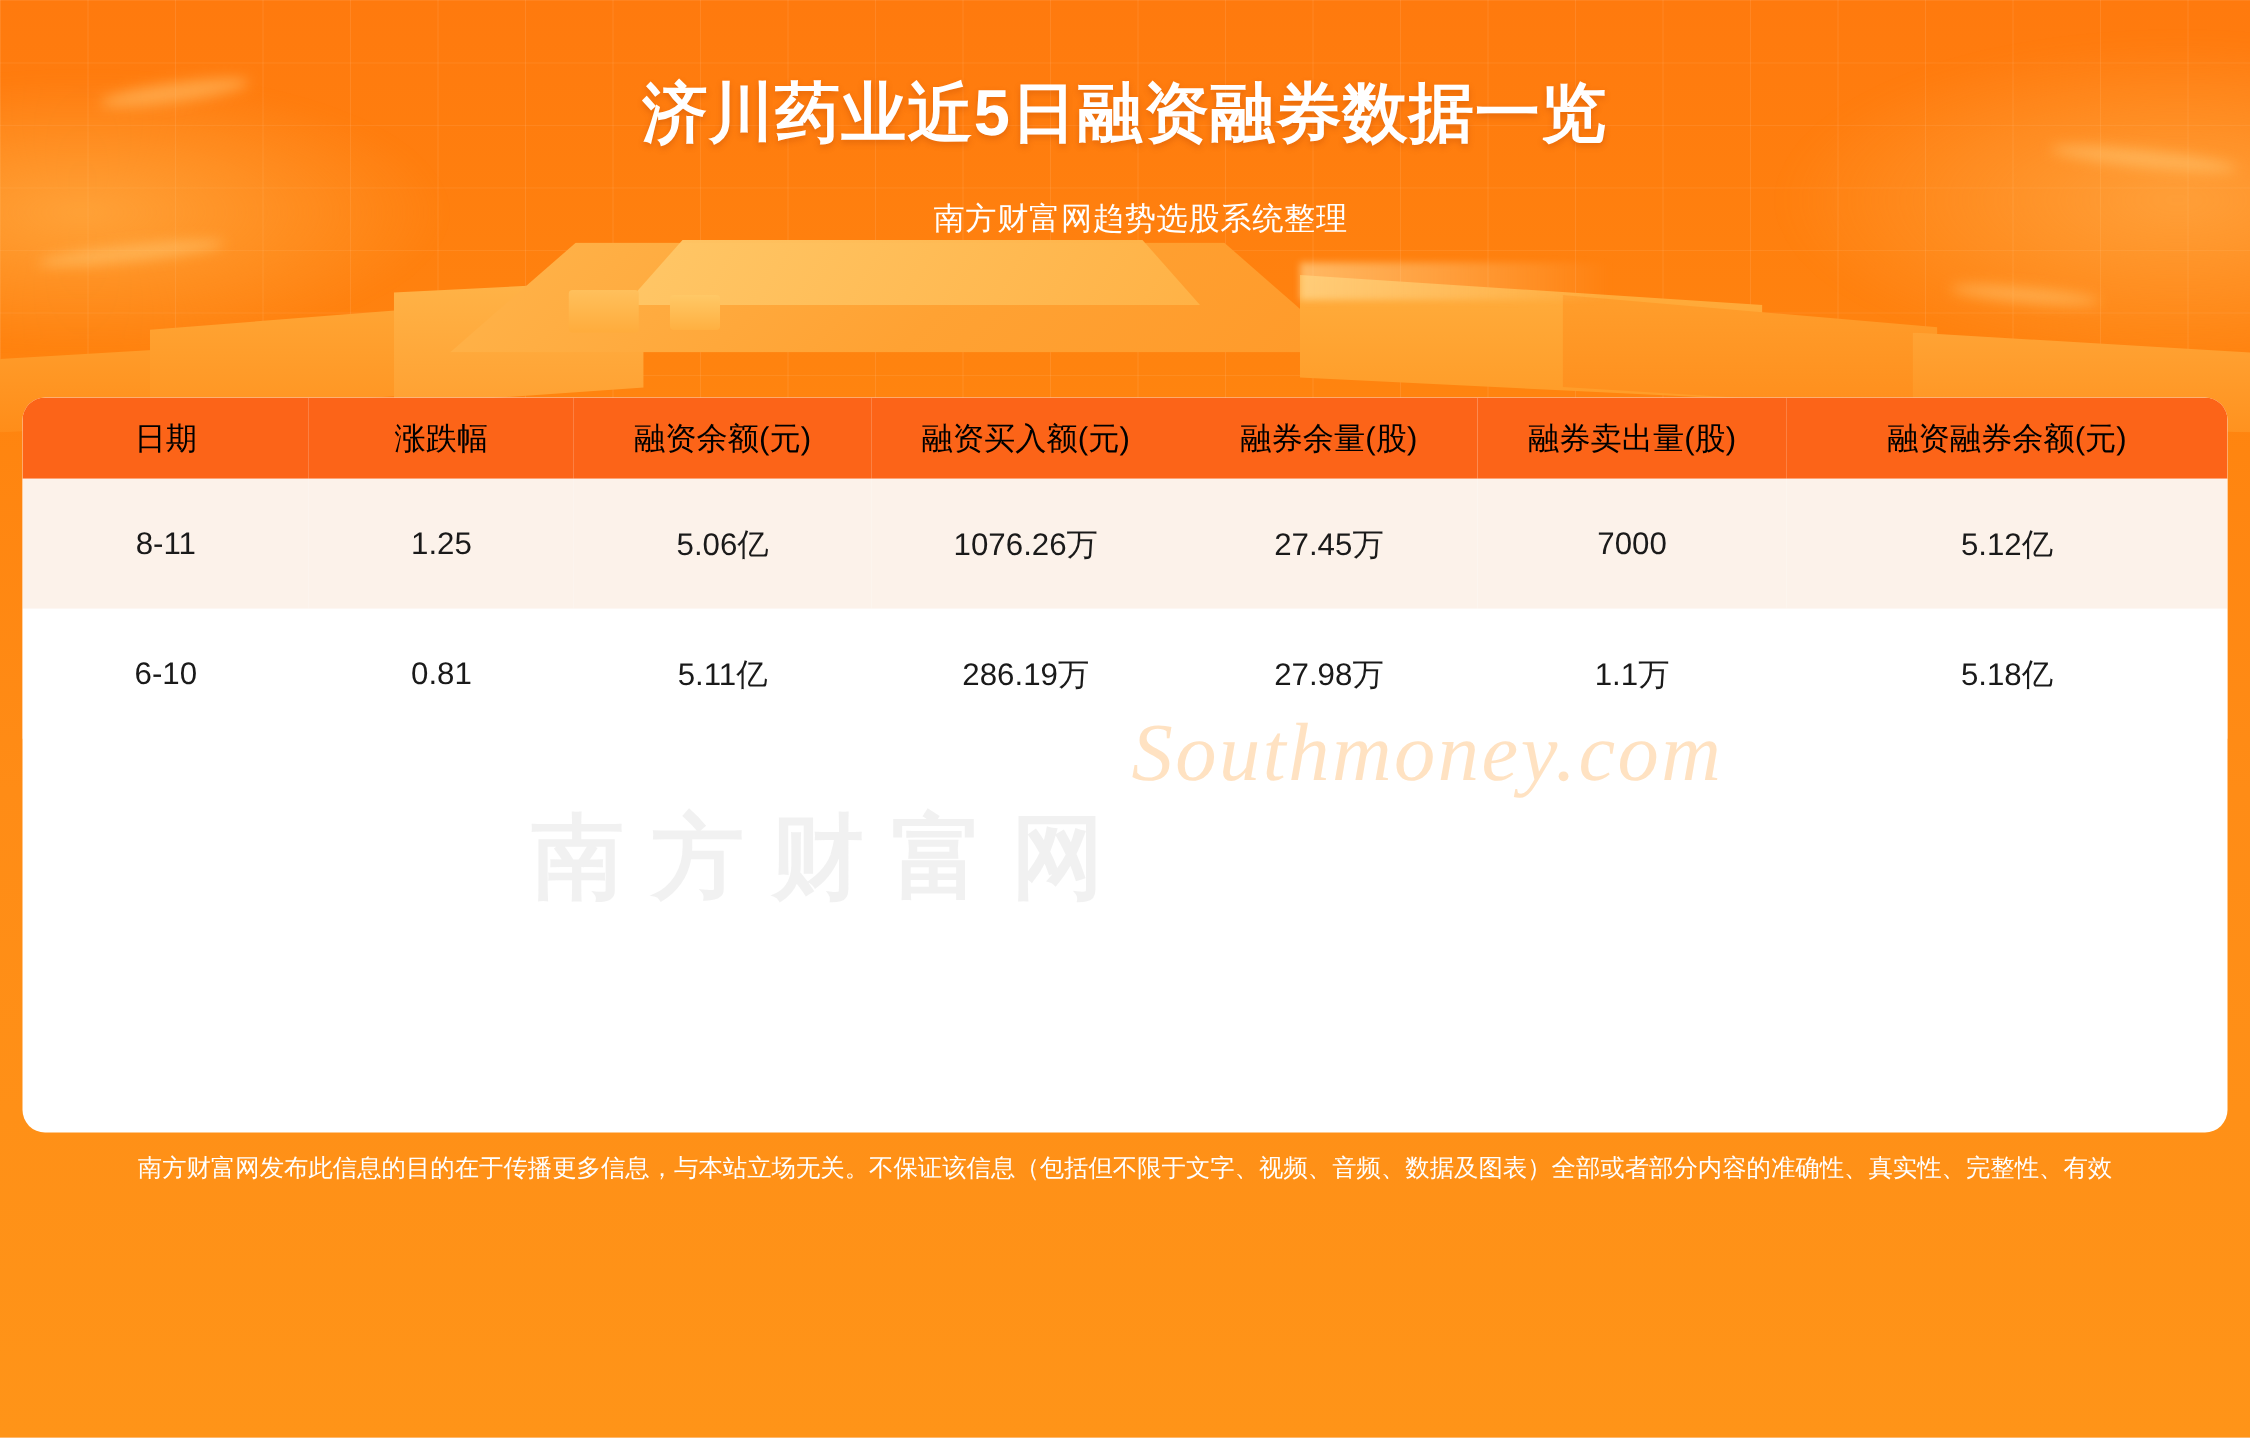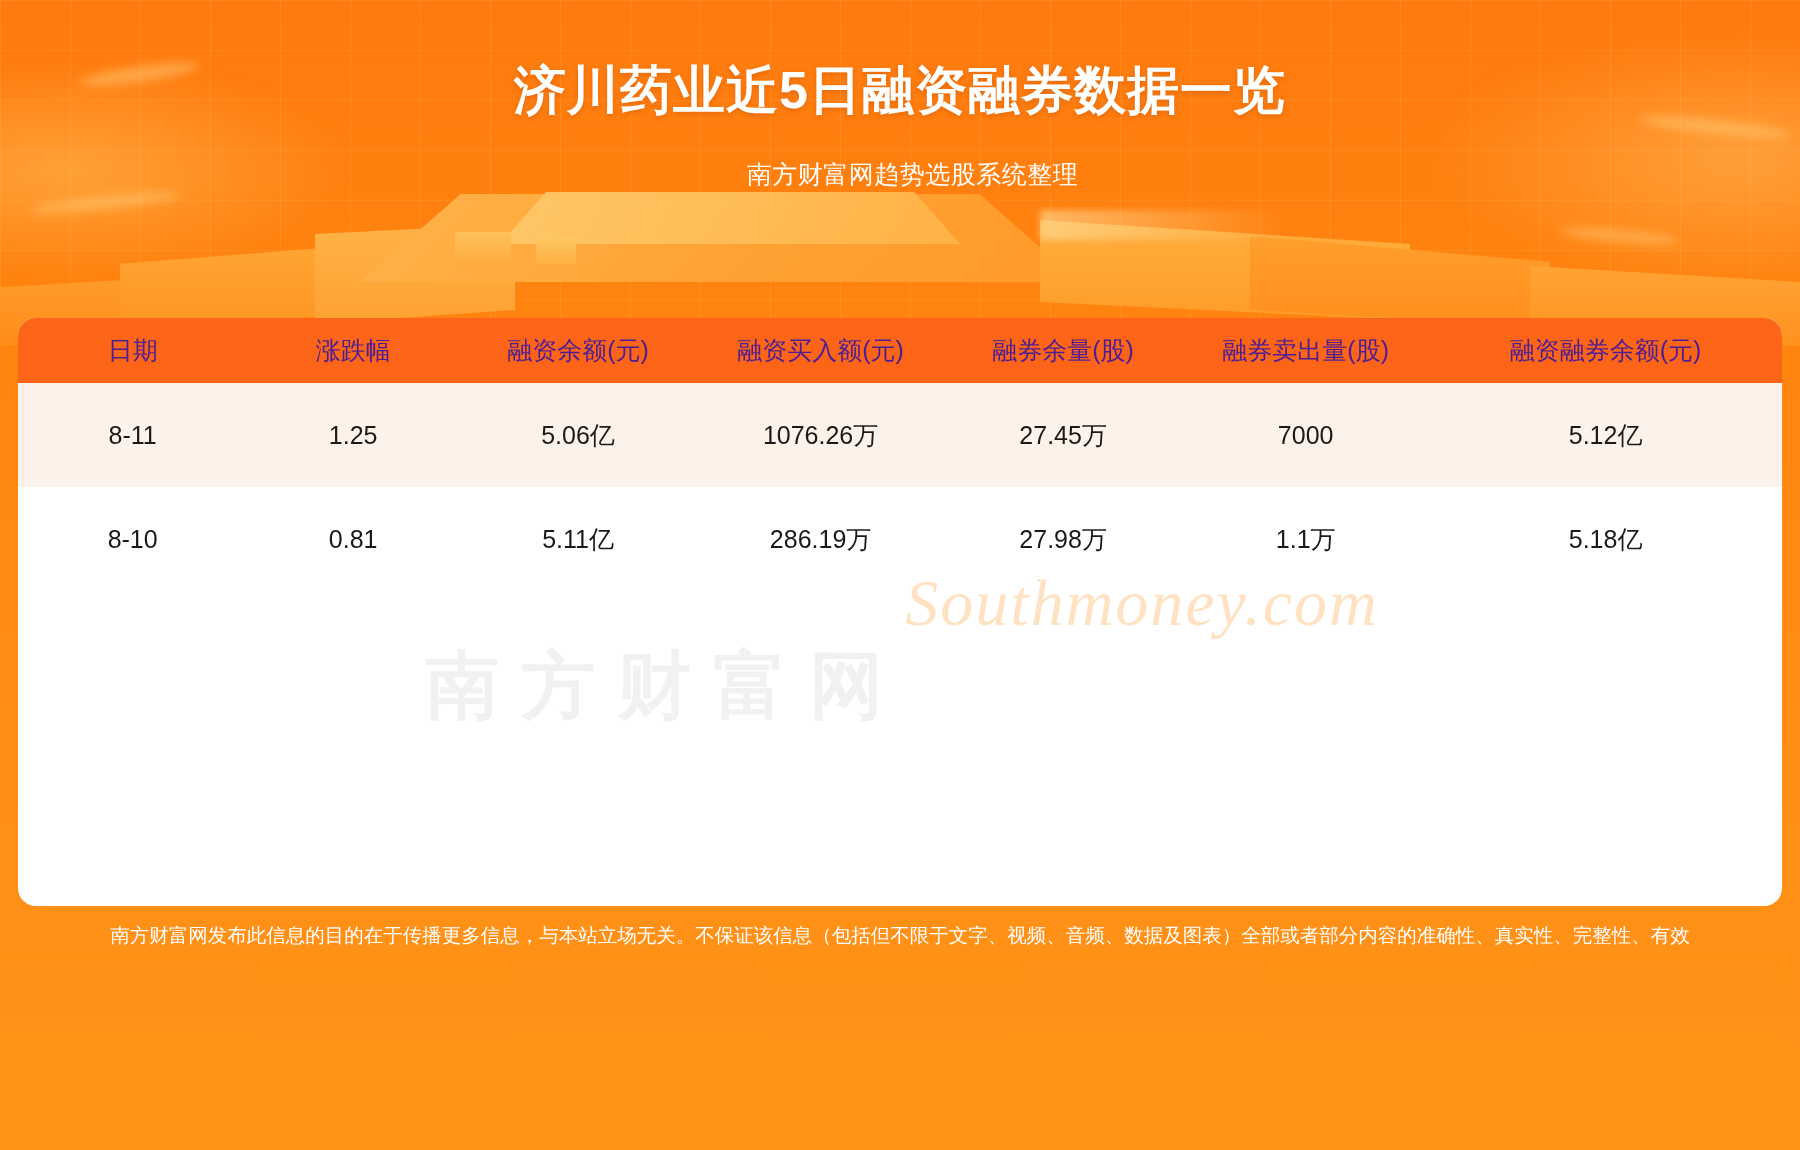--- a/index.html
+++ b/index.html
@@ -132,21 +132,21 @@
     width:1764px; height:588px;
     border-radius:18px;
     background:#FFFFFF;
     overflow:hidden;
     z-index:6;
   }
   table { width:100%; border-collapse:collapse; table-layout:fixed; }
   thead tr { height:65px; }
   thead th {
     background:#FC6418;
-    color:#4c1d95;
+    color:#000000;
     font-size:25px;
     font-weight:normal;
     text-align:center;
     vertical-align:middle;
   }
   tbody tr { height:104px; }
   tbody td {
     text-align:center;
     vertical-align:middle;
     font-size:25px;
@@ -242,21 +242,21 @@
       <tr class="odd">
         <td>8-11</td>
         <td>1.25</td>
         <td>5.06亿</td>
         <td>1076.26万</td>
         <td>27.45万</td>
         <td>7000</td>
         <td>5.12亿</td>
       </tr>
       <tr class="even">
-        <td>8-10</td>
+        <td>6-10</td>
         <td>0.81</td>
         <td>5.11亿</td>
         <td>286.19万</td>
         <td>27.98万</td>
         <td>1.1万</td>
         <td>5.18亿</td>
       </tr>
     </tbody>
   </table>
 </div>

